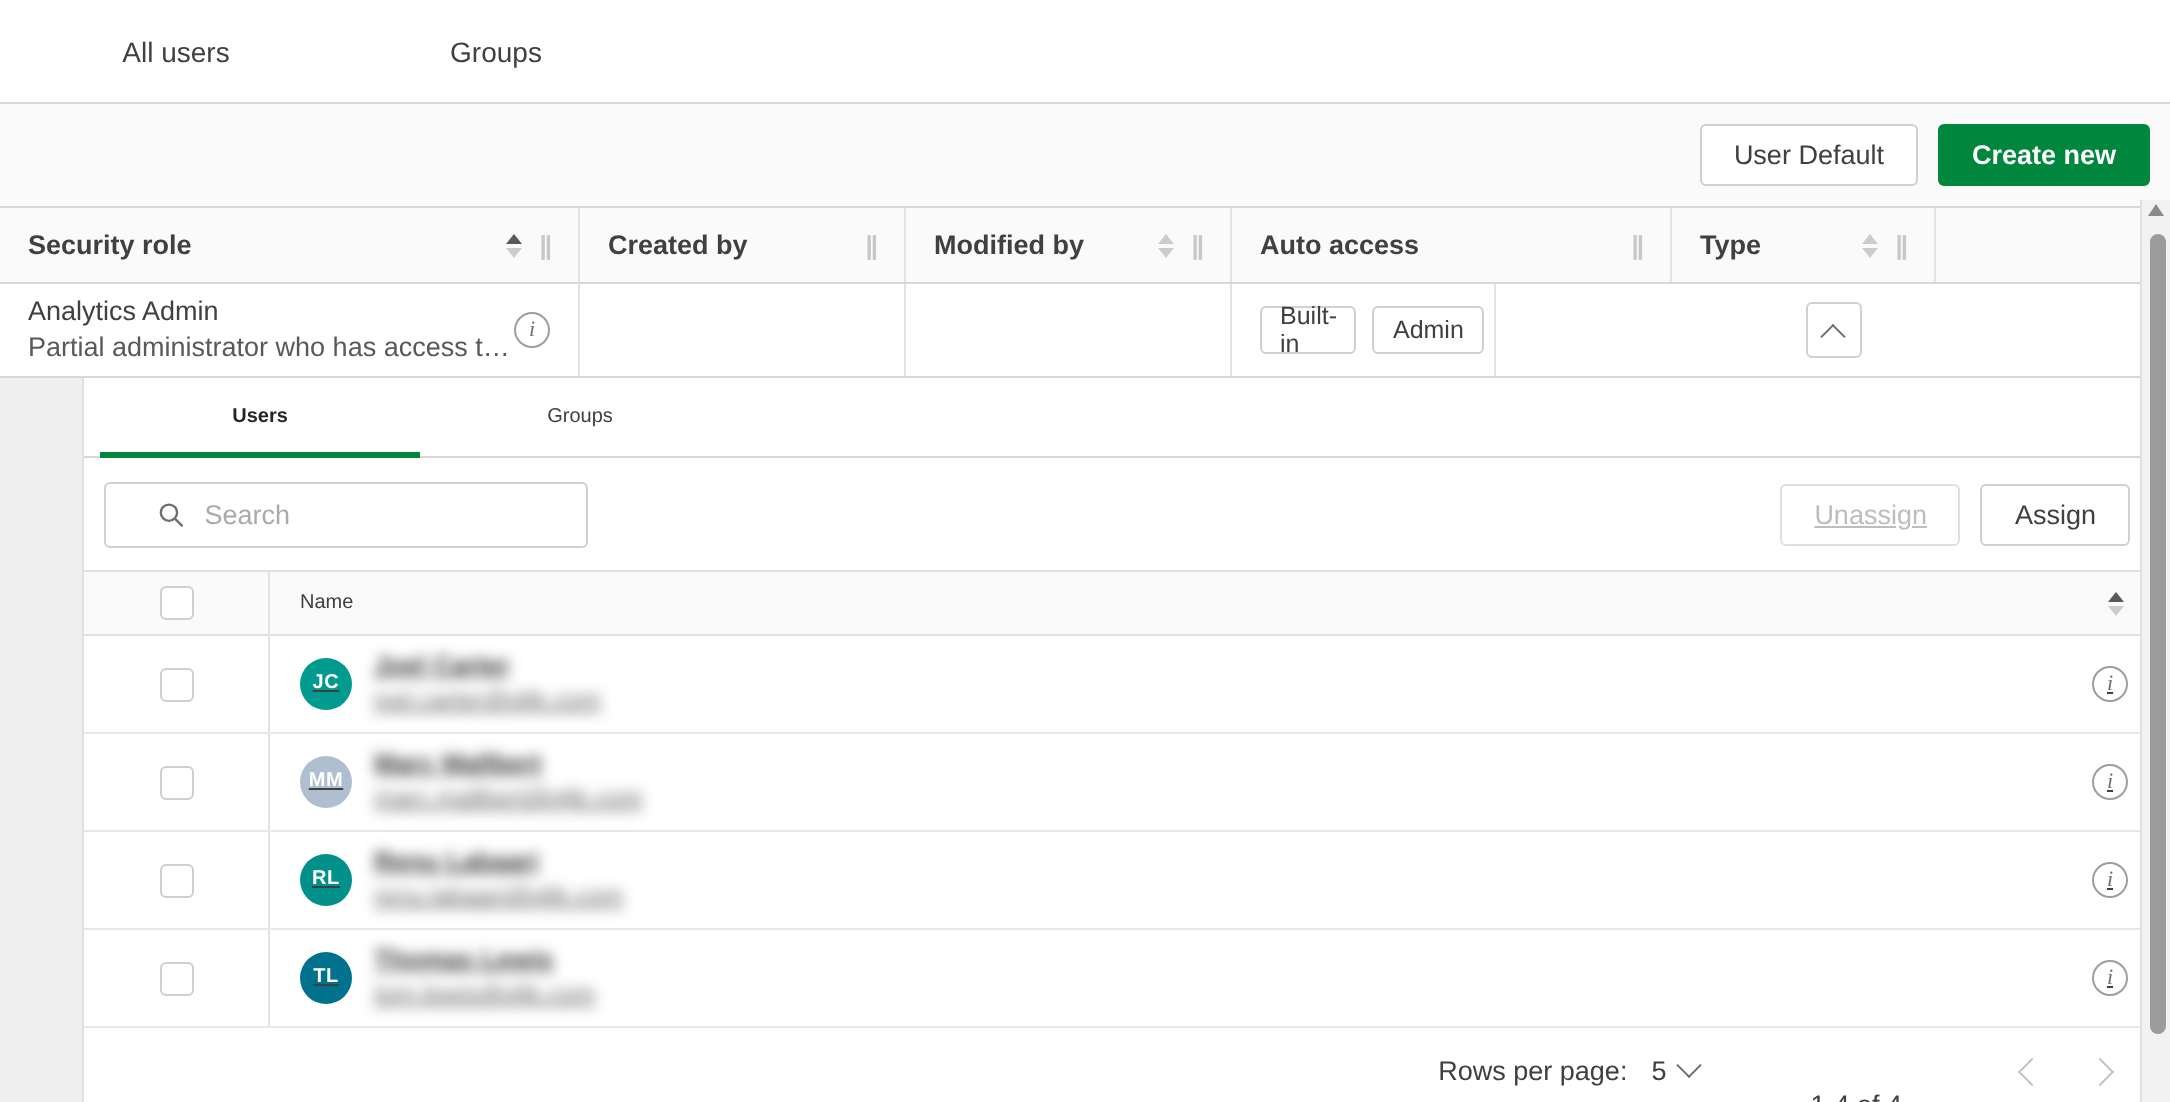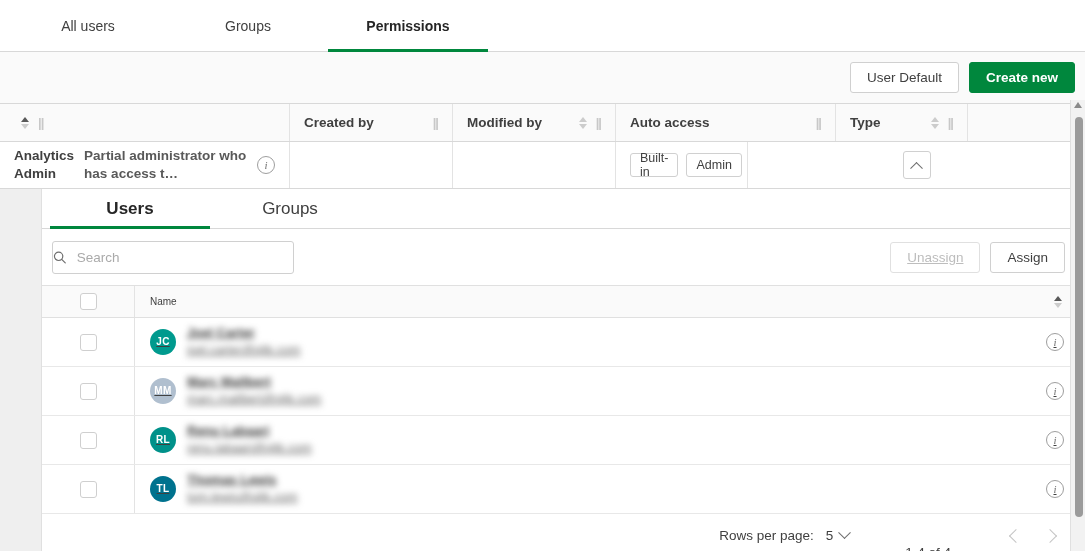--- a/index.html
+++ b/index.html
@@ -153,21 +153,21 @@
   }
   .or-cell {
     display: flex;
     align-items: center;
     padding: 0 14px;
     border-right: 1px solid #e3e3e3;
     font-size: 13.5px;
   }
   .or-cell.no-border { border-right: none; }
   .role-cell { justify-content: space-between; }
-  .role-text { display: flex; line-height: 1.35; font-weight: bold; }
+  .role-text { display: flex; flex-direction: column; line-height: 1.35; }
   .role-name { font-size: 13.5px; color: #404040; }
   .role-desc { font-size: 13.5px; color: #595959; }
   .info-icon {
     width: 18px; height: 18px;
     border-radius: 50%;
     border: 1px solid #9e9e9e;
     color: #707070;
     font-size: 11px;
     font-style: italic;
     font-family: "Liberation Serif", serif;
@@ -246,21 +246,21 @@
     align-items: stretch;
     border-bottom: 1px solid #d8d8d8;
     background: #ffffff;
     padding-left: 8px;
   }
   .sub-tab {
     width: 160px;
     display: flex;
     align-items: center;
     justify-content: center;
-    font-size: 17px;
+    font-size: 10px;
     cursor: pointer;
     position: relative;
     color: #404040;
     user-select: none;
   }
   .sub-tab.active { font-weight: bold; color: #262626; }
   .sub-tab.active::after {
     content: "";
     position: absolute;
     left: 0; right: 0; bottom: -1px;
@@ -276,21 +276,21 @@
     padding: 0 20px 0 10px;
     background: #ffffff;
   }
   .search-wrap {
     width: 242px;
     height: 33px;
     border: 1px solid #d0d0d0;
     border-radius: 3px;
     display: flex;
     align-items: center;
-    padding: 0 0;
+    padding: 0 26px;
     gap: 8px;
     background: #fff;
   }
   .search-wrap input {
     border: none;
     outline: none;
     font-size: 13.5px;
     font-family: "Liberation Sans", sans-serif;
     color: #404040;
     width: 100%;
@@ -452,38 +452,36 @@
 
 <div class="app">
 
   <div class="top-tabs">
     <div class="top-tab">
       <span>All users</span>
     </div>
     <div class="top-tab">
       <span>Groups</span>
     </div>
-    <div class="top-tab active">
-      <span>Permissions</span>
-    </div>
   </div>
 
   <div class="toolbar">
     <div class="btn">
       <span>User Default</span>
     </div>
     <div class="btn primary">
       <span>Create new</span>
     </div>
   </div>
 
   <div class="outer-table-wrap">
 
     <div class="outer-head">
       <div class="oh-cell" style="width:290px;flex:0 0 290px;">
+        <span class="oh-label">Security role</span>
         <span class="sorter">
             <i class="up"></i>
             <i class="down"></i>
           </span>
         <span class="grip">||</span>
       </div>
       <div class="oh-cell" style="width:163px;flex:0 0 163px;">
         <span class="oh-label">Created by</span>
         <span class="grip">||</span>
       </div>

